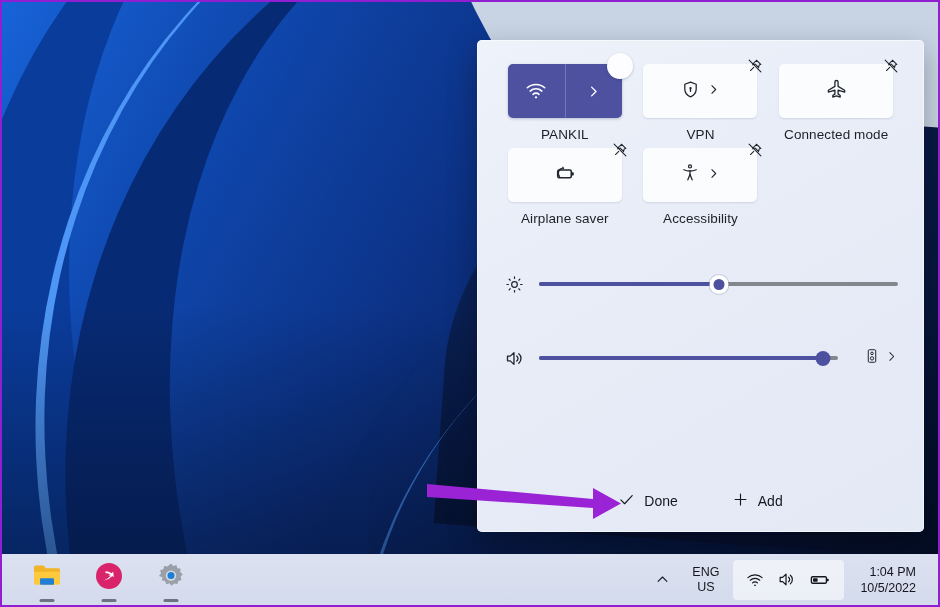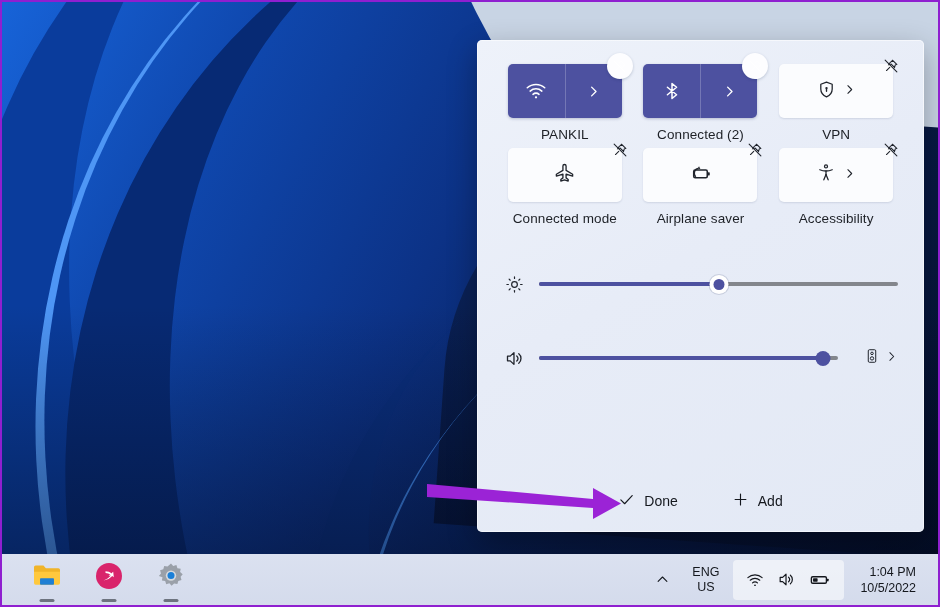--- a/index.html
+++ b/index.html
@@ -396,42 +396,20 @@
             <svg width="15" height="15" viewBox="0 0 24 24" stroke="#1b1e25" fill="none" stroke-width="1.6" stroke-linecap="round">
               <path d="M14.5 3.4l6.1 6.1-2.3 1.1-1 3.6-5.1-5.1-3.6 1 1.1-2.3z"></path>
               <line x1="10.1" y1="13.9" x2="5.2" y2="18.8"></line>
               <line x1="3.2" y1="3.2" x2="20.8" y2="20.8"></line>
             </svg>
           </div>
         </div>
         <div class="tile-label">PANKIL</div>
       </div>
 
-      <div class="tile-cell">
-        <div class="tile on split">
-          <div class="ico-half">
-            <svg width="20" height="20" viewBox="0 0 24 24" stroke-width="1.8" stroke-linecap="round" stroke-linejoin="round">
-              <polyline points="6.5,7.5 17.5,16.5 12,21 12,3 17.5,7.5 6.5,16.5"></polyline>
-            </svg>
-          </div>
-          <div class="chev-half">
-            <svg width="15" height="15" viewBox="0 0 24 24" stroke-width="2.2" stroke-linecap="round" stroke-linejoin="round">
-              <polyline points="9,5 16,12 9,19"></polyline>
-            </svg>
-          </div>
-          <div class="pin-badge circled">
-            <svg width="15" height="15" viewBox="0 0 24 24" stroke="#1b1e25" fill="none" stroke-width="1.6" stroke-linecap="round">
-              <path d="M14.5 3.4l6.1 6.1-2.3 1.1-1 3.6-5.1-5.1-3.6 1 1.1-2.3z"></path>
-              <line x1="10.1" y1="13.9" x2="5.2" y2="18.8"></line>
-              <line x1="3.2" y1="3.2" x2="20.8" y2="20.8"></line>
-            </svg>
-          </div>
-        </div>
-        <div class="tile-label">Connected (2)</div>
-      </div>
 
       <div class="tile-cell">
         <div class="tile">
           <div class="inline-row">
             <span>
               <svg width="19" height="19" viewBox="0 0 24 24" stroke-width="1.6" stroke-linejoin="round">
                 <path d="M12 2.6l7.2 2.8v6c0 4.6-3 8.2-7.2 10-4.2-1.8-7.2-5.4-7.2-10v-6z"></path>
                 <circle cx="12" cy="10.2" r="1.5" fill="#20242c" stroke="none"></circle>
                 <line x1="12" y1="11.3" x2="12" y2="14.2" stroke-width="1.7" stroke-linecap="round"></line>
               </svg>

